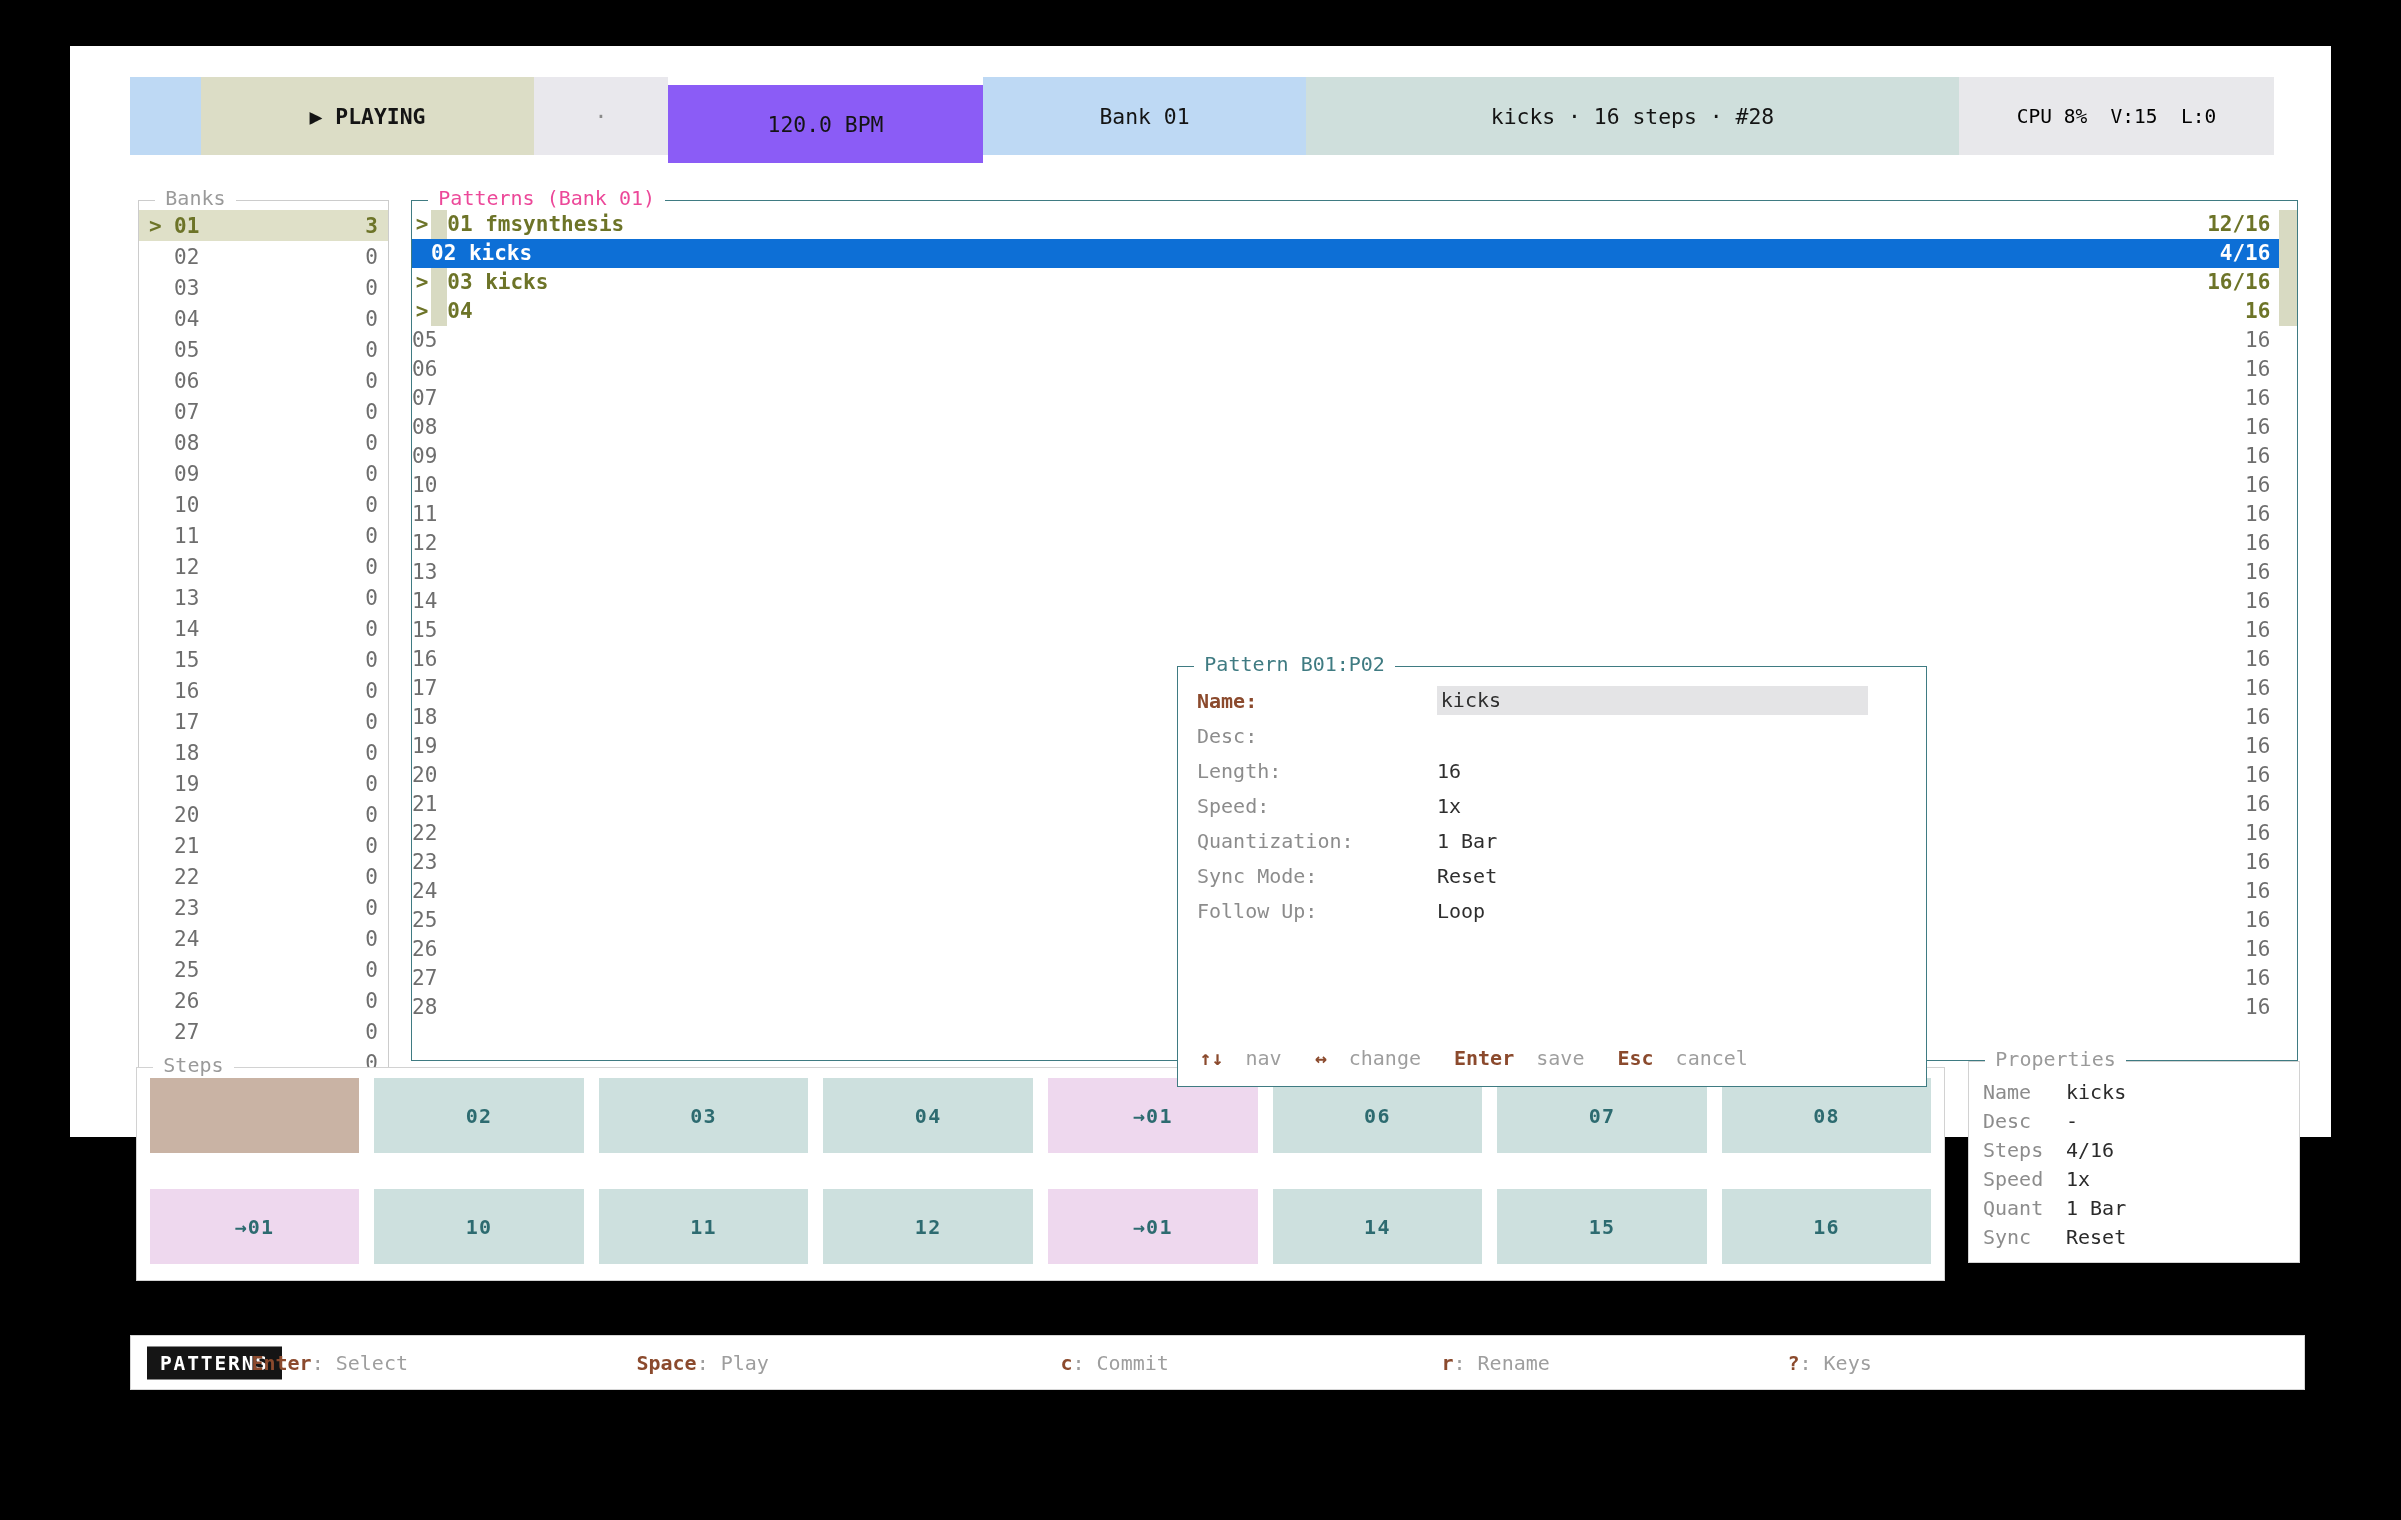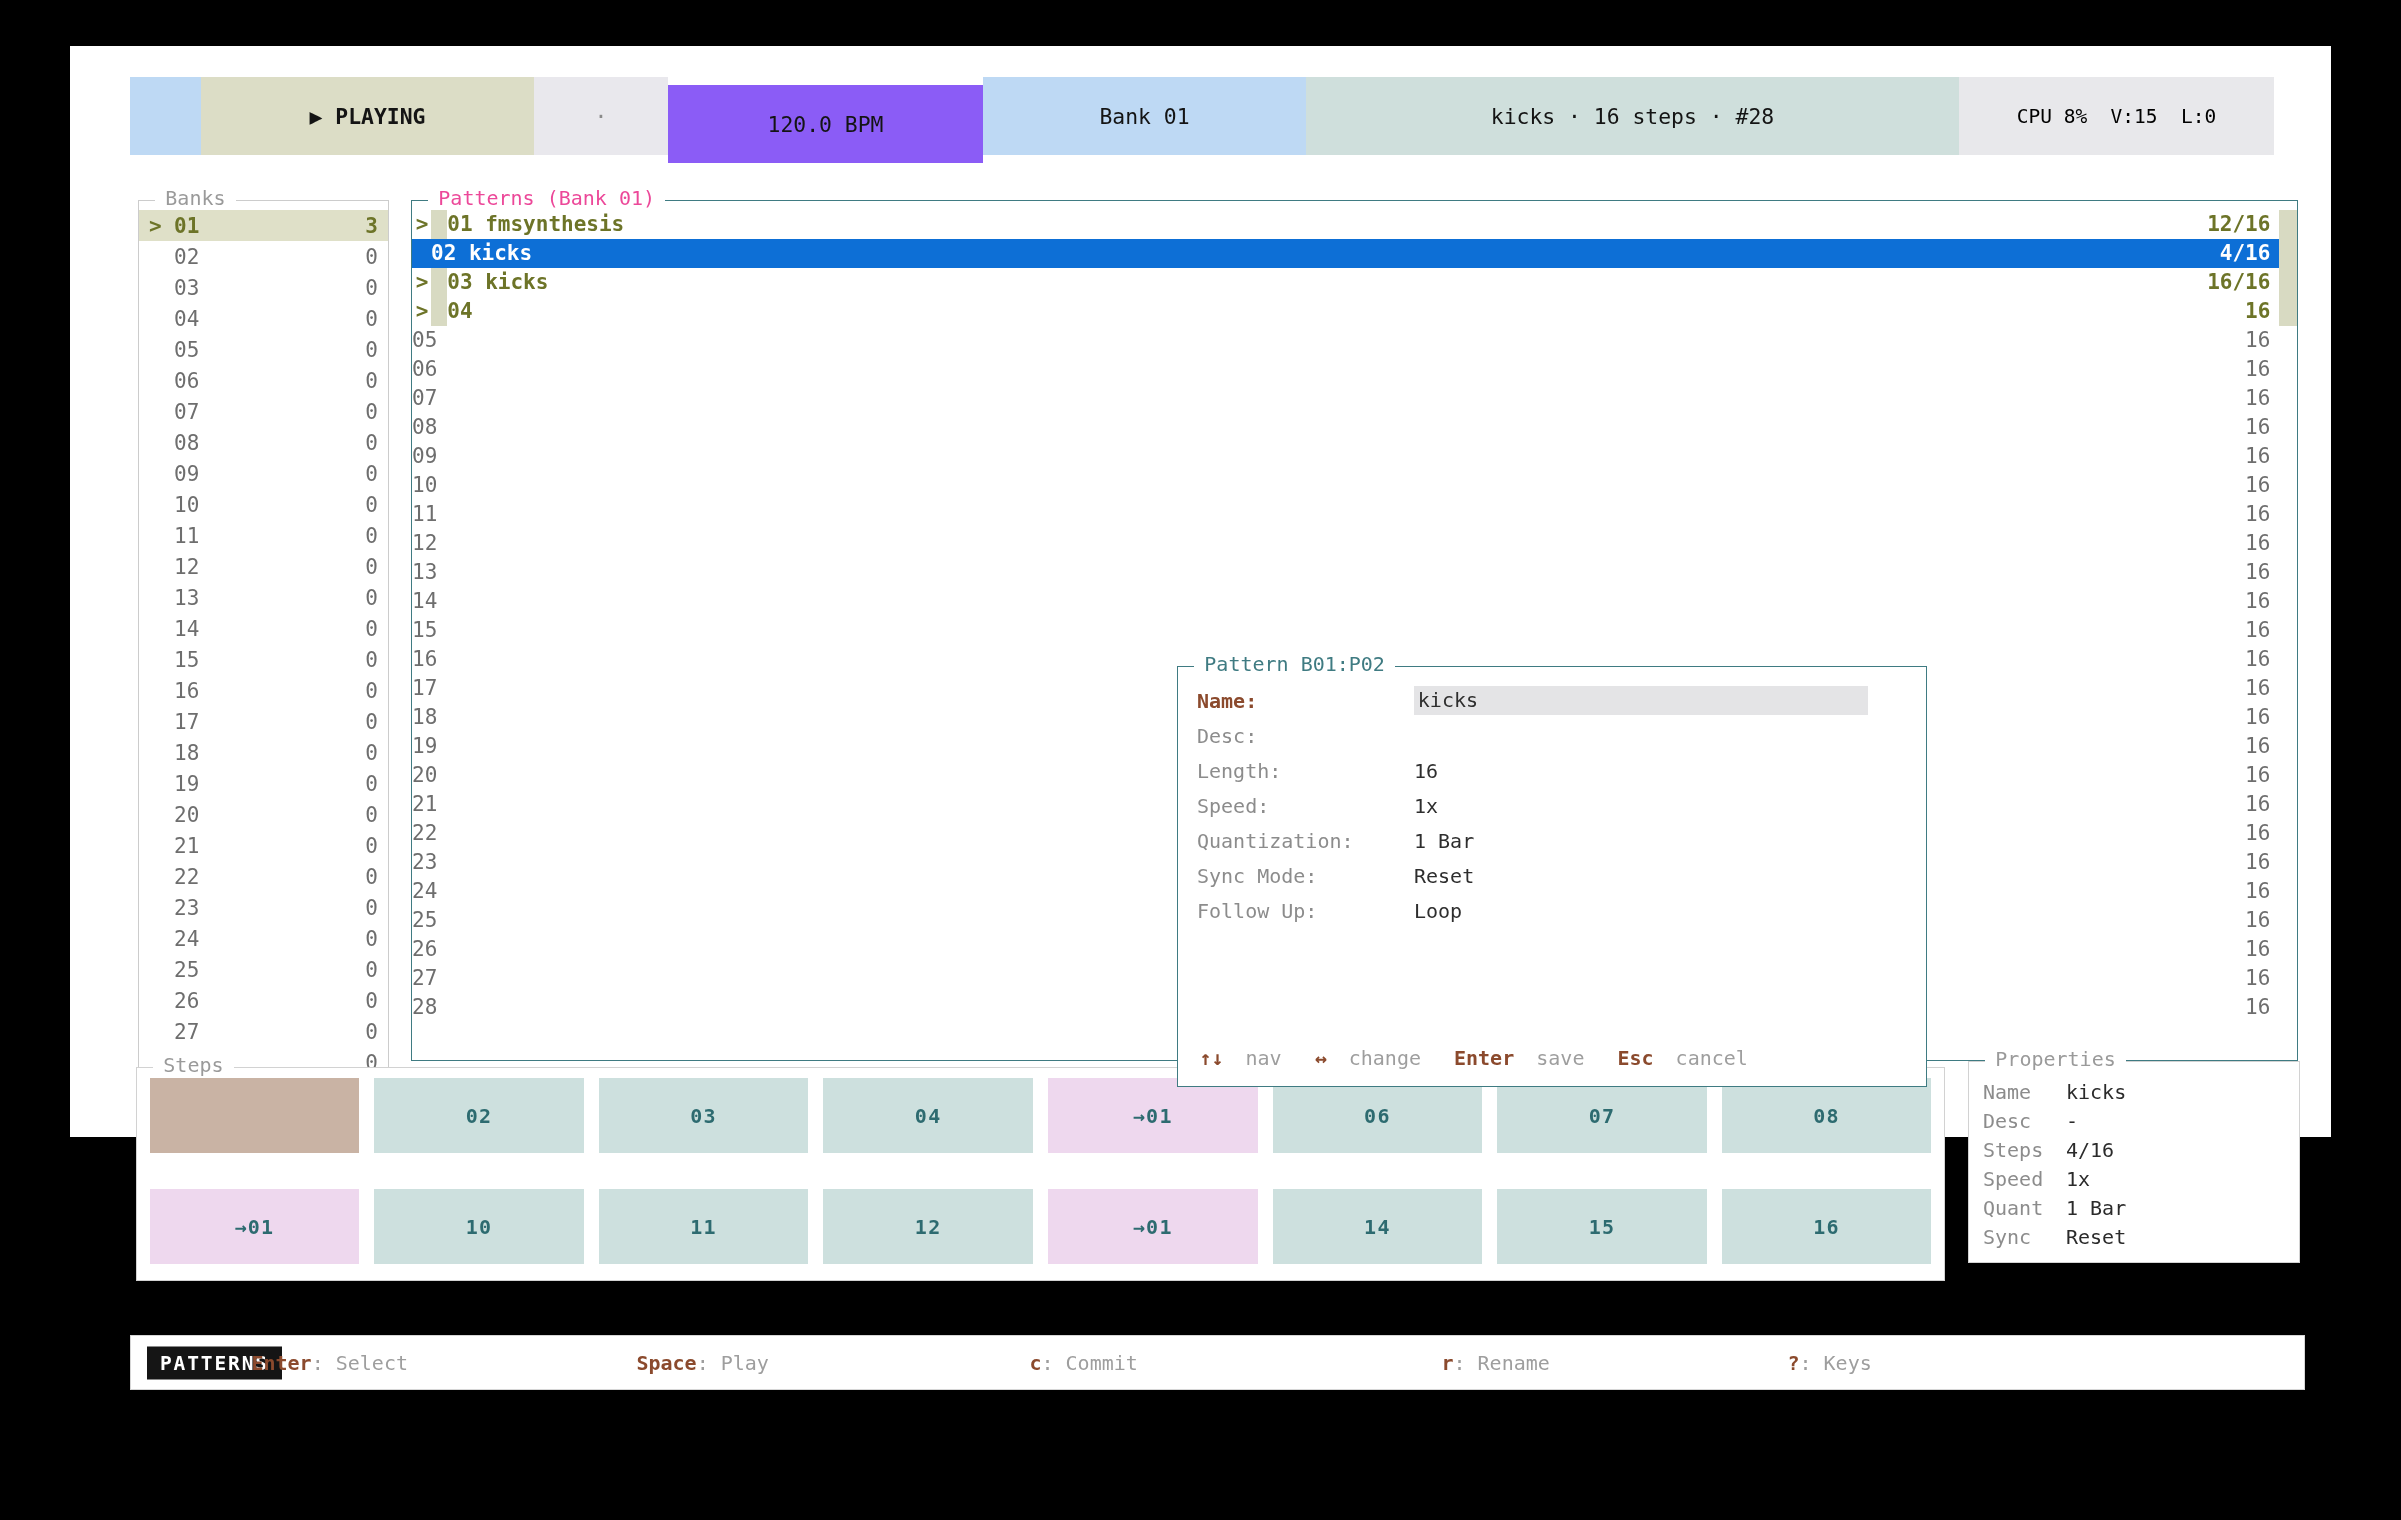--- a/index.html
+++ b/index.html
@@ -76,21 +76,21 @@
     position:absolute; left:48%; bottom:19px; color:#777; font-size:17.6px;
   }
 
   
   .dialog {
     position:absolute; left:765px; top:465px; width:750px; height:421px;
     background:#fff; border:1.9px solid #3f7b82; z-index:10;
   }
   .dialog > .ptitle { color:#3f7b82; }
   .dfields { padding:16.3px 19px 0; }
-  .drow { display:flex; align-items:center; height:35px; font-size:20px; }
+  .drow { display:flex; align-items:center; height:35px; font-size:20px;gap:23px; }
   .dlab { width:217px; color:#8c8c8c; flex-shrink:0; }
   .drow.active .dlab { color:#8b4a2d; font-weight:700; }
   .dval { color:#2e2e2e; white-space:pre; }
   .drow.input .dval { flex:1; background:#e4e4e6; margin-right:39px; height:29px;
                       line-height:29px; padding-left:3.8px; }
   .dhints { position:absolute; left:21.4px; bottom:16.3px; display:flex; gap:33px; font-size:20px; }
   .hkey { color:#8b4a2d; font-weight:700; }
   .hlab { color:#9e9e9e; margin-left:10px; }
 
   
@@ -119,21 +119,21 @@
     position:absolute; left:60px; top:1289px; width:2175px; height:55px;
     border:1.9px solid #d6d6d6; background:#fff;
   }
   .badge {
     position:absolute; left:16.3px; top:50%; transform:translateY(-50%);
     background:#151515; color:#fff; font-size:19.5px; font-weight:700;
     padding:5px 12.6px; letter-spacing:1.9px;
   }
   .fhint { position:absolute; top:50%; transform:translateY(-50%); font-size:20px; white-space:pre; }
   .fhint:nth-of-type(2) { left:385px; }
-  .fhint:nth-of-type(3) { left:778px; }
+  .fhint:nth-of-type(3) { left:809px; }
   .fhint:nth-of-type(4) { left:1190px;text-align:right; }
   .fhint:nth-of-type(5) { left:1536px; }
   .fhint:nth-of-type(6) { left:1881px; }
   .fsep { color:#9e9e9e; }
 </style>
 </head>
 <body>
 
 <div class="window">
 

